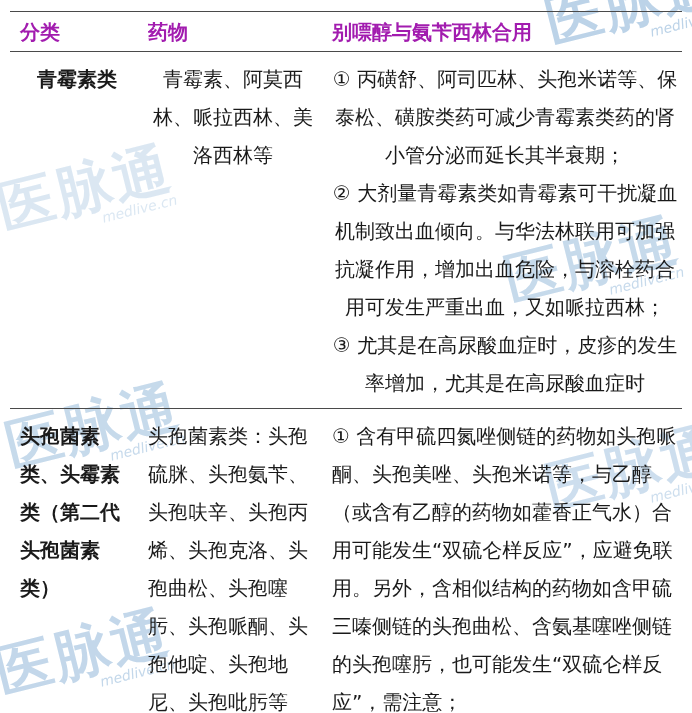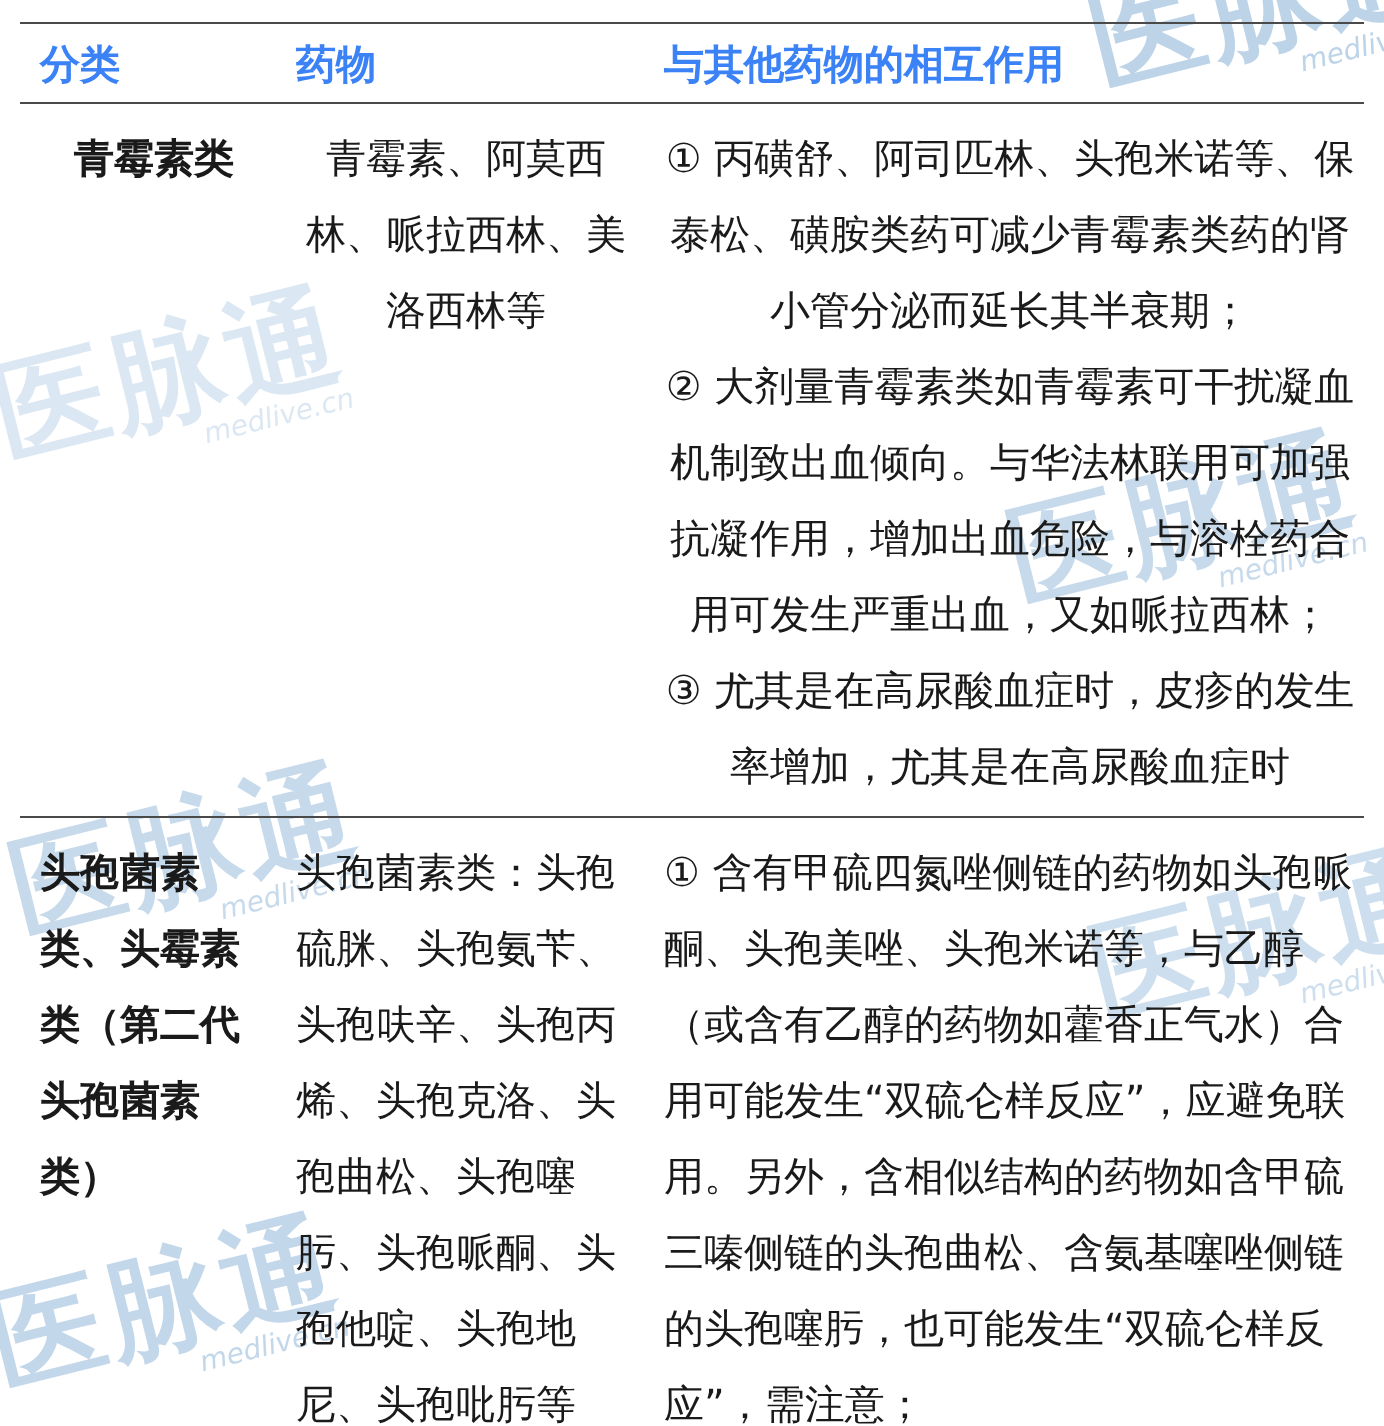--- a/index.html
+++ b/index.html
@@ -59,21 +59,21 @@
   th, td {
     vertical-align:top;
     text-align:left;
     padding:0 4px 0 10px;
     word-break:break-all;
     overflow-wrap:anywhere;
   }
   thead th {
     font-size:20px;
     font-weight:bold;
-    color:#3b82f6;
+    color:#a21caf;
     padding-top:8px;
     padding-bottom:7px;
     border-bottom:1px solid #4a4a4a;
     line-height:1.2;
   }
   tbody td {
     font-size:20px;
     line-height:38px;
     padding-top:8px;
     padding-bottom:6px;
@@ -115,21 +115,21 @@
   <table class="doc">
     <colgroup>
         <col class="c1">
         <col class="c2">
         <col class="c3">
       </colgroup>
     <thead>
       <tr>
         <th>分类</th>
         <th>药物</th>
-        <th>与其他药物的相互作用</th>
+        <th>别嘌醇与氨苄西林合用</th>
       </tr>
     </thead>
     <tbody>
       <tr class="row1">
         <td class="cat">青霉素类</td>
         <td>青霉素、阿莫西林、哌拉西林、美洛西林等</td>
         <td>
             <div class="para">① 丙磺舒、阿司匹林、头孢米诺等、保泰松、磺胺类药可减少青霉素类药的肾小管分泌而延长其半衰期；</div>
             <div class="para">② 大剂量青霉素类如青霉素可干扰凝血机制致出血倾向。与华法林联用可加强抗凝作用，增加出血危险，与溶栓药合用可发生严重出血，又如哌拉西林；</div>
             <div class="para">③ 尤其是在高尿酸血症时，皮疹的发生率增加，尤其是在高尿酸血症时</div>

